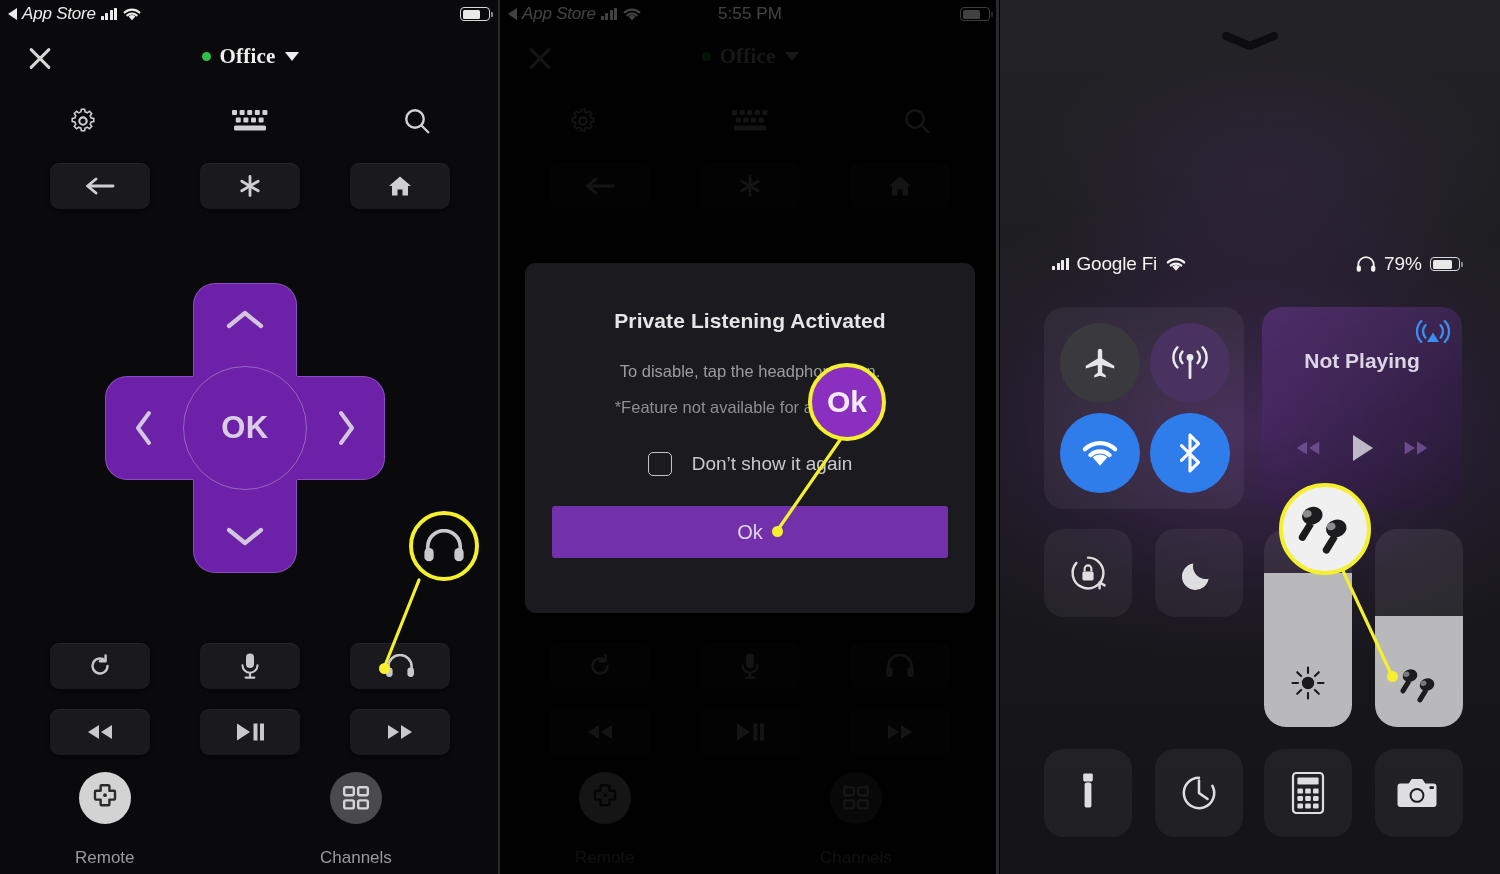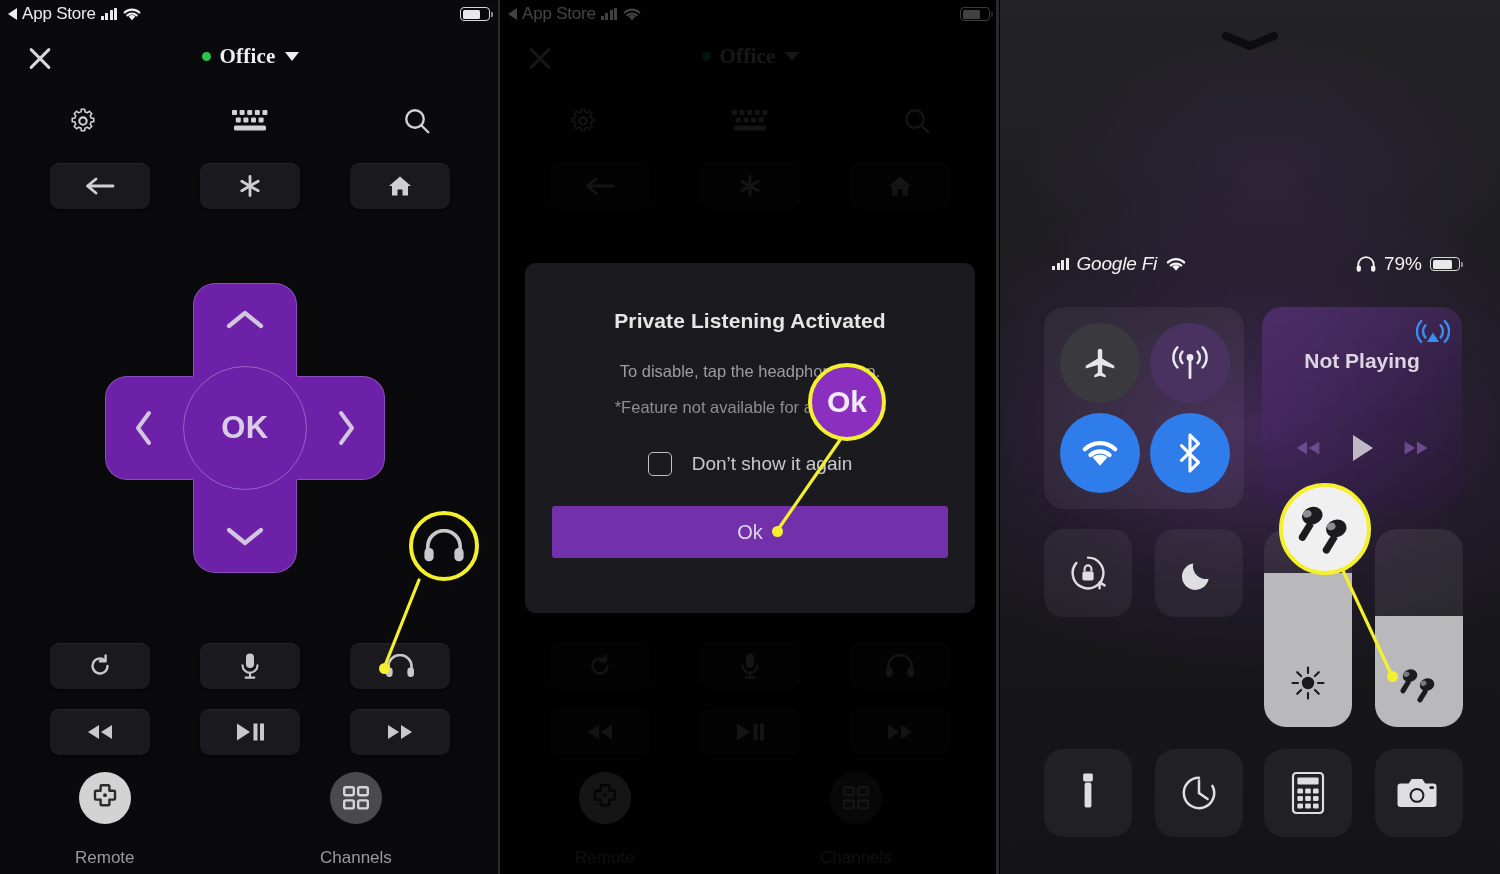--- a/index.html
+++ b/index.html
@@ -17,21 +17,21 @@
   #panel-2 { left:500px; width:500px; background:#070708; }
   #panel-3 { left:1000px; width:500px; background:#1d1d20; }
   .panel-sep { position:absolute; top:0; height:874px; width:3px; background:#2a2a2d; }
 
   
   .statusbar {
     position:absolute; top:0; left:0; width:100%; height:28px;
     display:flex; align-items:center; color:#ececec; font-size:17px;
   }
   .sb-left { position:absolute; left:8px; display:flex; align-items:center; gap:5px; }
-  .sb-carrier { font-size:17px; letter-spacing:-.2px; }
+  .sb-carrier { font-size:17px; letter-spacing:-.2px;font-style:italic; }
   .sb-back-tri {
     width:0;height:0;border-top:6px solid transparent;border-bottom:6px solid transparent;
     border-right:9px solid #ececec;
   }
   .sb-time { position:absolute; left:0; right:0; text-align:center; font-size:17px; letter-spacing:.1px;}
   .sb-right { position:absolute; right:10px; display:flex; align-items:center; gap:6px; font-size:17px;}
   .batt {
     width:30px;height:14px;border:1.6px solid #d8d8d8;border-radius:4px;position:relative;
     padding:1.5px;
   }
@@ -152,21 +152,21 @@
     position:absolute;inset:0;
     background:
       radial-gradient(520px 330px at 250px 430px, rgba(122,60,168,.40) 0%, rgba(90,40,130,.13) 48%, rgba(0,0,0,0) 74%),
       radial-gradient(340px 200px at 268px 180px, rgba(92,48,130,.22) 0%, rgba(0,0,0,0) 72%),
       linear-gradient(180deg,#232326 0%,#1b1b1e 45%,#141417 100%);
   }
   .cc-grabber{
     position:absolute;top:30px;left:50%;transform:translateX(-50%);
   }
   .cc-status{position:absolute;top:253px;left:0;width:100%;height:24px;color:#f2f2f2;font-size:19px;}
-  .cc-status-left{position:absolute;left:52px;display:flex;align-items:center;gap:8px;font-style:italic;}
+  .cc-status-left{position:absolute;left:52px;display:flex;align-items:center;gap:8px;}
   .cc-status-right{position:absolute;right:40px;display:flex;align-items:center;gap:8px;}
   .cc-carrier{font-size:19px;letter-spacing:-.2px;}
   .cc-pct{font-size:19px;}
 
   .cc-card{position:absolute;border-radius:20px;background:rgba(255,255,255,.055);backdrop-filter:blur(6px);font-weight:bold;}
   .cc-toggles{left:44px;top:307px;width:200px;height:202px;}
   .tgl{position:absolute;width:80px;height:80px;border-radius:50%;display:flex;align-items:center;justify-content:center;}
   .tgl-airplane{left:16px;top:16px;background:#3a3a3e;}
   .tgl-cell{left:106px;top:16px;background:#4a3260;}
   .tgl-wifi{left:16px;top:106px;background:#2f7ceb;}
@@ -427,20 +427,21 @@
             <span></span>
             <span></span>
             <span></span>
           </span>
         <svg width="20" height="15" viewBox="0 0 20 15">
             <path d="M10 13.2 L6.6 9.4 A5.2 5.2 0 0 1 13.4 9.4 Z" fill="#ececec"></path>
             <path d="M2.6 5.6 A10.8 10.8 0 0 1 17.4 5.6" stroke="#ececec" stroke-width="2.1" fill="none" stroke-linecap="round"></path>
             <path d="M5.3 8.4 A7.2 7.2 0 0 1 14.7 8.4" stroke="#ececec" stroke-width="2.1" fill="none" stroke-linecap="round"></path>
           </svg>
       </div>
+      <div class="sb-time">5:55 PM</div>
       <div class="sb-right">
         <span class="batt">
             <i style="width:68%"></i>
           </span>
       </div>
     </div>
 
     <div style="opacity:.34">
       <div class="remote-header">
         <div class="close-x"></div>

